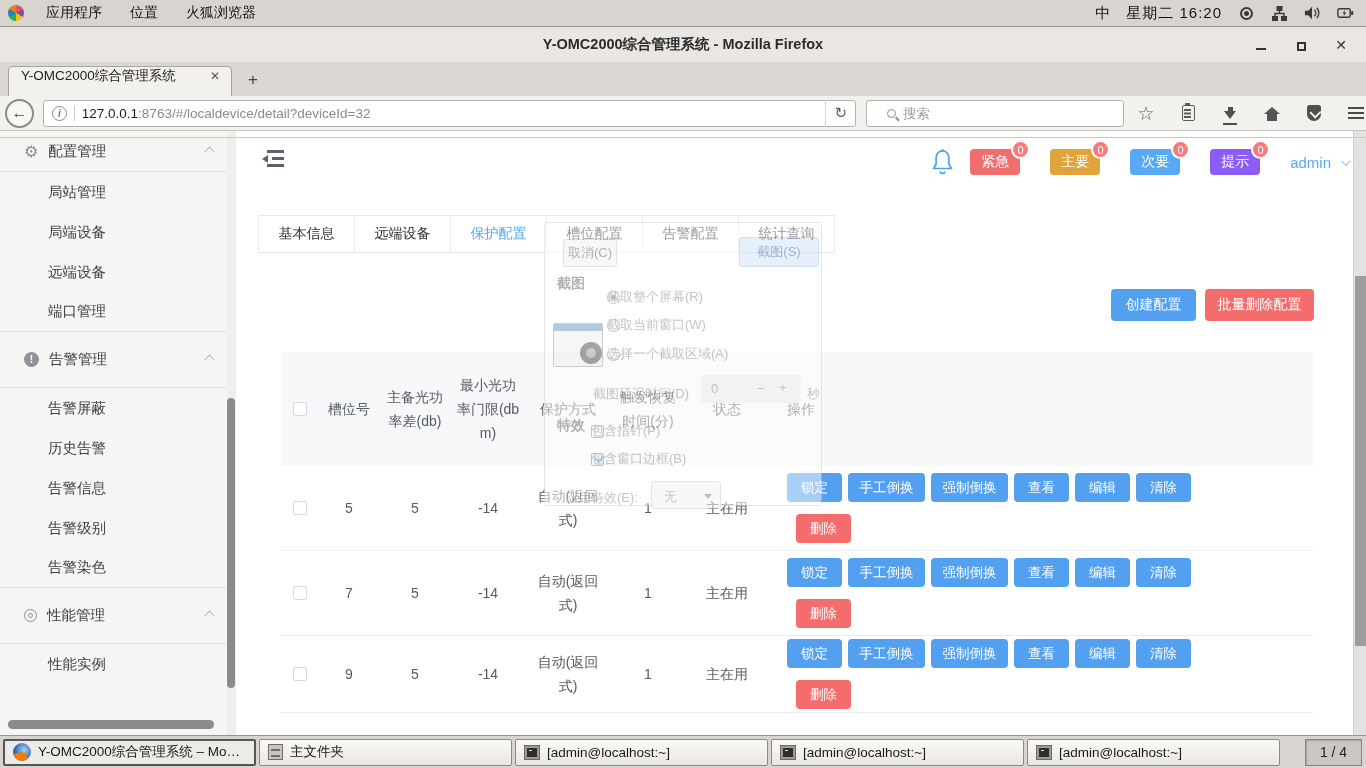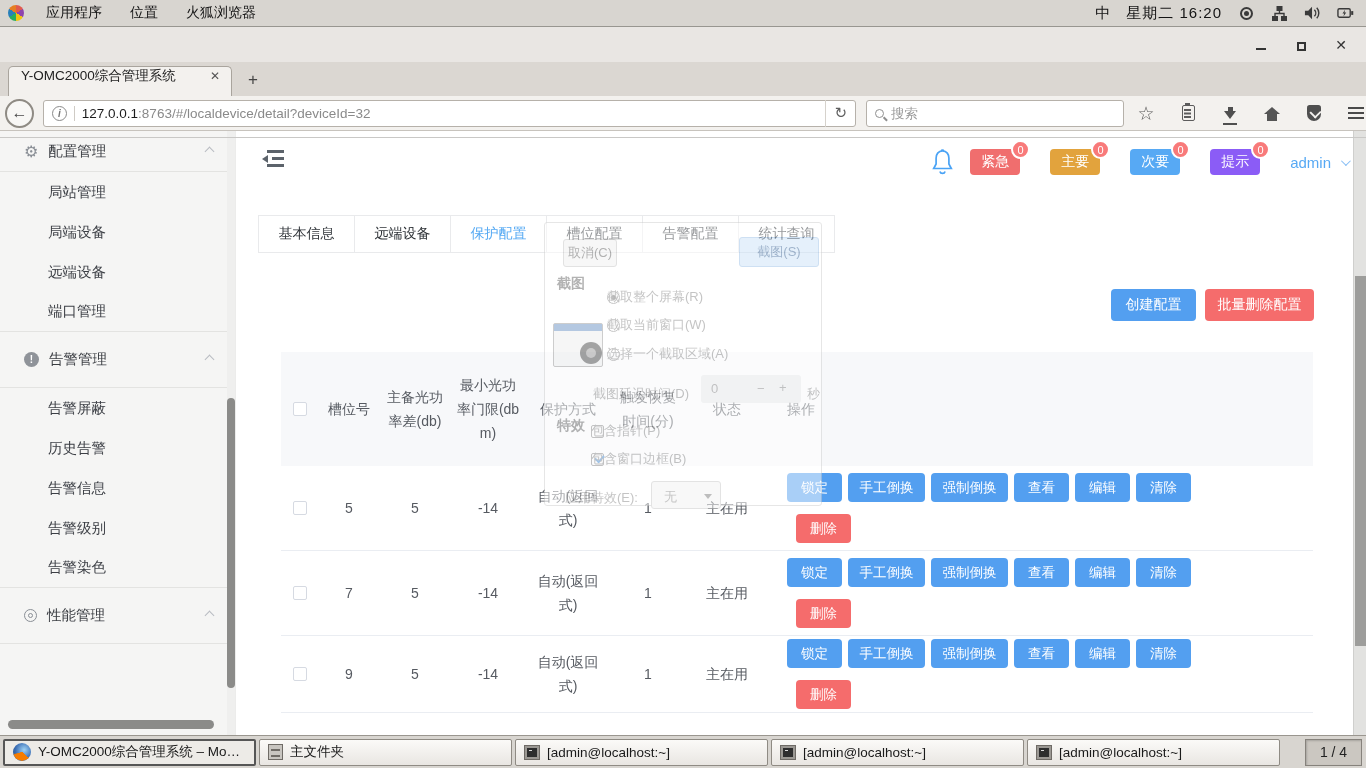--- a/index.html
+++ b/index.html
@@ -49,21 +49,21 @@
   .urlbar { margin-left:9px; width:820px; height:27px; background:#fff; border:1px solid #b6b1aa; border-radius:3px;
             display:flex; align-items:center; padding:0 0 0 8px; font-size:13.5px; }
   .info-ico { width:15px; height:15px; border:1.4px solid #8a8a8a; border-radius:50%; color:#777; font-size:10px;
               display:flex; align-items:center; justify-content:center; font-style:italic; font-weight:bold; }
   .url-sep { width:1px; height:15px; background:#cfcbc5; margin:0 7px; }
   .url-host { color:#1c1c1c; }
   .url-rest { color:#8a8a8a; }
   .reload-wrap { margin-left:auto; height:27px; display:flex; align-items:center; border-left:1px solid #d6d2cc; padding:0 8px; }
   .reload-ico { font-size:15px; color:#5f5f5f; }
   .searchbox { margin-left:10px; width:260px; height:27px; background:#fff; border:1px solid #b6b1aa; border-radius:3px;
-               display:flex; align-items:center; padding:0 8px; }
+               display:flex; align-items:center; padding:0 8px;justify-content:center; }
   .mag-ico { width:9px; height:9px; border:1.6px solid #8f8f8f; border-radius:50%; position:relative; margin-right:7px; }
   .mag-ico:after { content:""; position:absolute; left:7px; top:8px; width:5px; height:1.6px; background:#8f8f8f; transform:rotate(45deg); }
   .searchbox input { border:none; outline:none; width:200px; font-size:13.5px; color:#444; background:transparent;
                      font-family:"Liberation Sans","DejaVu Sans",sans-serif; }
   .searchbox input::placeholder { color:#9a9a9a; }
   .nav-icons { display:flex; align-items:center; gap:22px; margin-left:12px; }
   .nav-ic { width:20px; height:20px; display:flex; align-items:center; justify-content:center; color:#575757; }
   .star-ic { font-size:19px; }
   .clip-ic { width:13px; height:16px; border:1.6px solid #5c5c5c; border-radius:2px; position:relative; }
   .clip-ic:before { content:""; position:absolute; left:2px; top:-3px; width:5px; height:3px; background:#5c5c5c; }
@@ -245,20 +245,21 @@
       <svg width="18" height="14" viewBox="0 0 18 14">
           <rect x="1" y="2.5" width="13" height="9" rx="1.5" fill="none" stroke="#3a3a3a" stroke-width="1.5"></rect>
           <rect x="15" y="5" width="2.2" height="4" fill="#3a3a3a"></rect>
           <polygon points="8.6,3.5 5.8,7.5 7.6,7.5 6.8,10.8 9.8,6.6 7.9,6.6" fill="#3a3a3a"></polygon>
         </svg>
     </span>
   </div>
 </div>
 
 <div id="titlebar">
+  <span class="wtitle">Y-OMC2000综合管理系统 - Mozilla Firefox</span>
   <div class="win-controls">
     <span class="wc wc-min">
         <i></i>
       </span>
     <span class="wc wc-max">
         <i></i>
       </span>
     <span class="wc wc-close">✕</span>
   </div>
 </div>
@@ -335,20 +336,21 @@
     <div class="sb-item">告警信息</div>
     <div class="sb-item">告警级别</div>
     <div class="sb-item last">告警染色</div>
     <div class="sb-head h56">
       <span class="perf-ic">
           <i></i>
         </span>
       <span class="sb-label">性能管理</span>
       <span class="chev-up"></span>
     </div>
+    <div class="sb-item">性能实例</div>
     <div class="sb-vscroll">
         <div class="sb-vthumb"></div>
       </div>
     <div class="sb-hthumb"></div>
   </div>
 
   <div id="main">
     <div class="main-header">
       <div class="collapse-ic">
         <span class="bar b1"></span>

